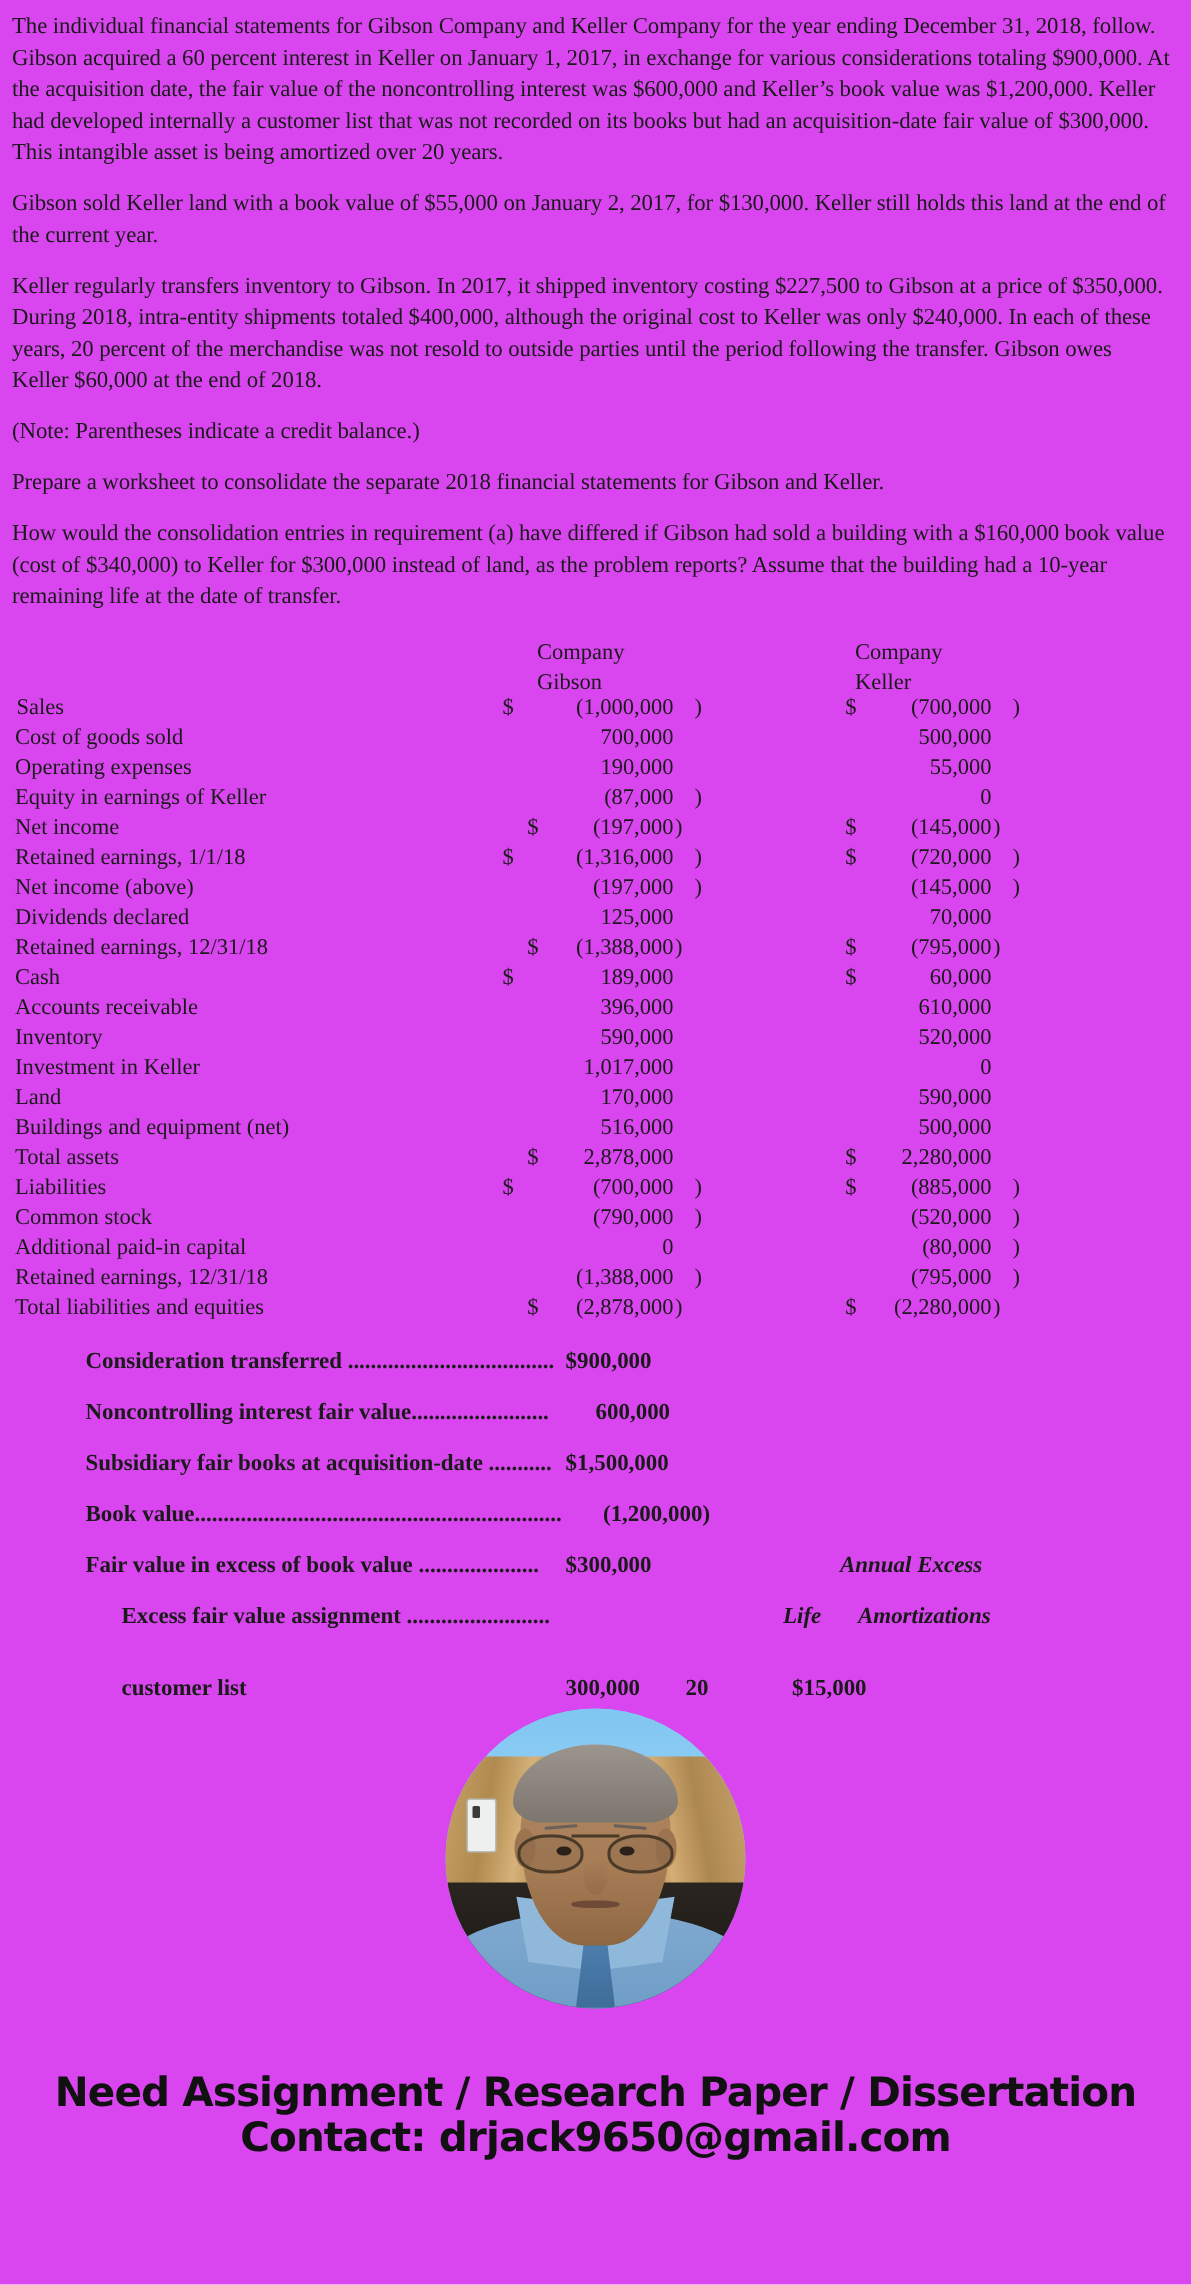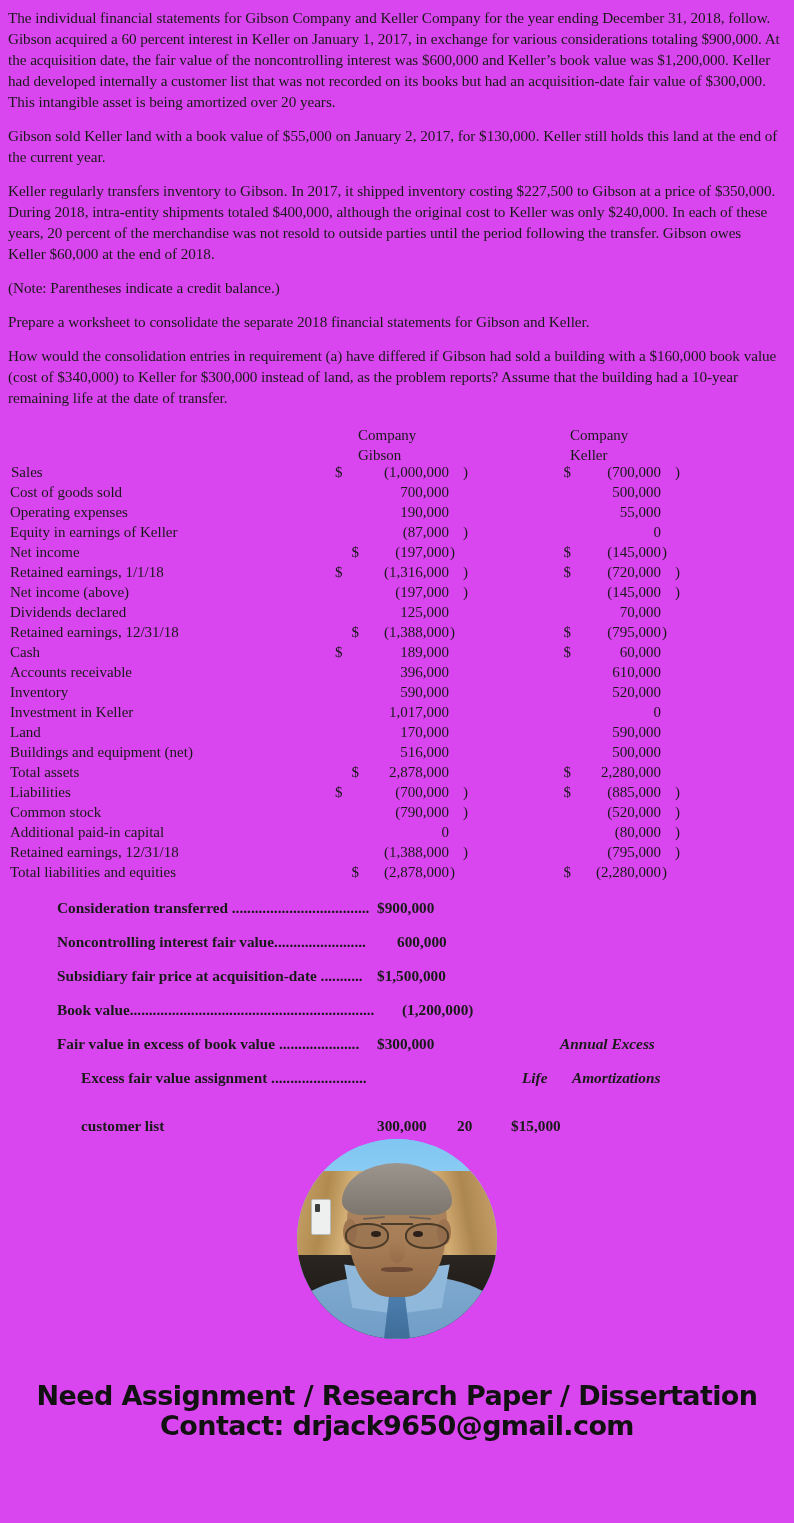--- a/index.html
+++ b/index.html
@@ -747,32 +747,32 @@
           </td>
           <td></td>
         </tr>
       </tbody>
   </table>
 
 
   <div class="sol-block" id="sol-block">
       <div class="sol-row"><span class="sol-text">Consideration transferred ....................................</span><span class="sol-amt" style="left: 320px;">$900,000</span></div>
       <div class="sol-row"><span class="sol-text">Noncontrolling interest fair value........................</span><span class="sol-amt" style="left: 340px;">600,000</span></div>
-      <div class="sol-row"><span class="sol-text">Subsidiary fair price at acquisition-date ...........</span><span class="sol-amt" style="left: 320px;">$1,500,000</span></div>
+      <div class="sol-row"><span class="sol-text">Subsidiary fair books at acquisition-date ...........</span><span class="sol-amt" style="left: 320px;">$1,500,000</span></div>
       <div class="sol-row"><span class="sol-text">Book value................................................................</span><span class="sol-amt" style="left: 345px;">(1,200,000)</span></div>
       <div class="sol-row"><span class="sol-text">Fair value in excess of book value .....................</span><span class="sol-amt" style="left: 320px;">$300,000</span><span class="sol-ital" style="left: 503px;">Annual Excess</span></div>
       <div class="sol-row"><span class="sol-text sol-indent">Excess fair value assignment .........................</span><span class="sol-amt" style="left: 320px;"></span><span class="sol-ital" style="left: 465px;">Life</span><span class="sol-ital" style="left: 515px;">Amortizations</span></div>
     </div>
 
   <div class="sol-block clip-row">
     <div class="sol-row" style="height:34px;">
       <span class="sol-indent">customer list</span>
       <span class="sol-amt" style="left:320px;">300,000</span>
       <span class="sol-amt" style="left:400px;">20</span>
-      <span class="sol-amt" style="left:454px;">$15,000</span>
+      <span class="sol-amt" style="left:471px;">$15,000</span>
     </div>
   </div>
 
   <div class="avatar-wrap">
     <div class="avatar">
       <div class="av-sky"></div>
       <div class="av-wallL"></div>
       <div class="av-wallR"></div>
       <div class="av-switch"></div>
       <div class="av-dark"></div>

